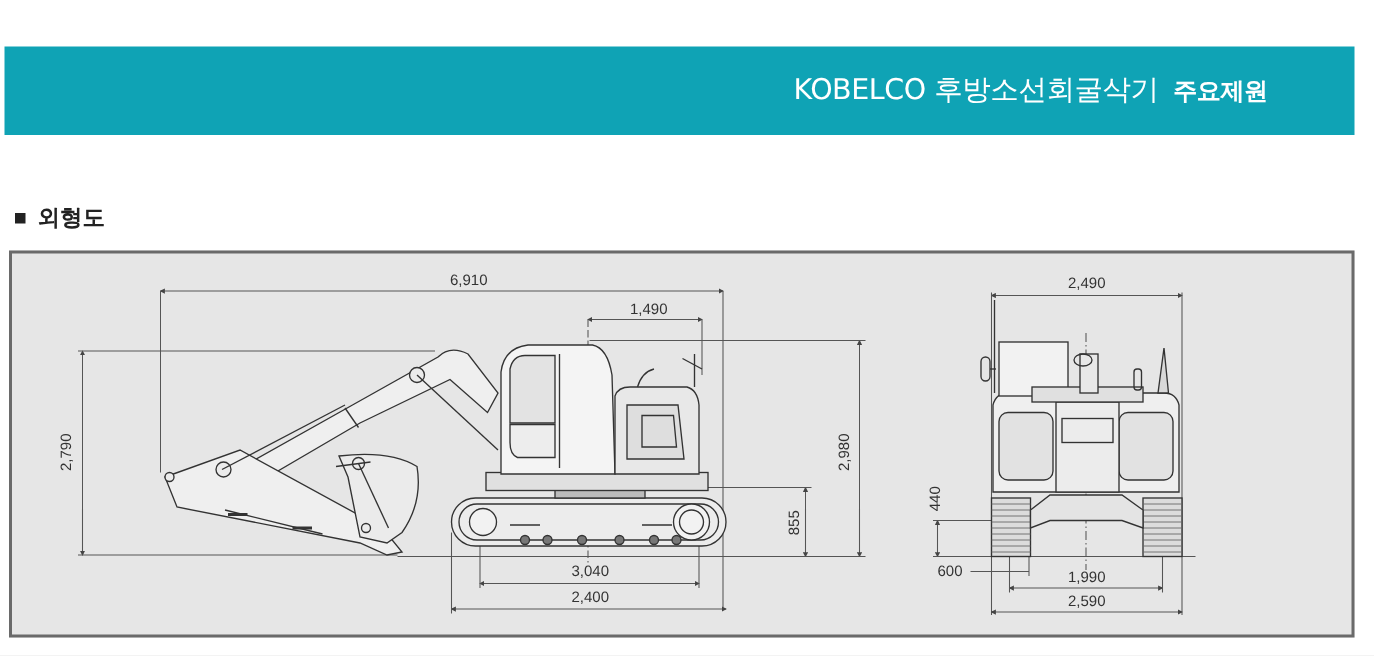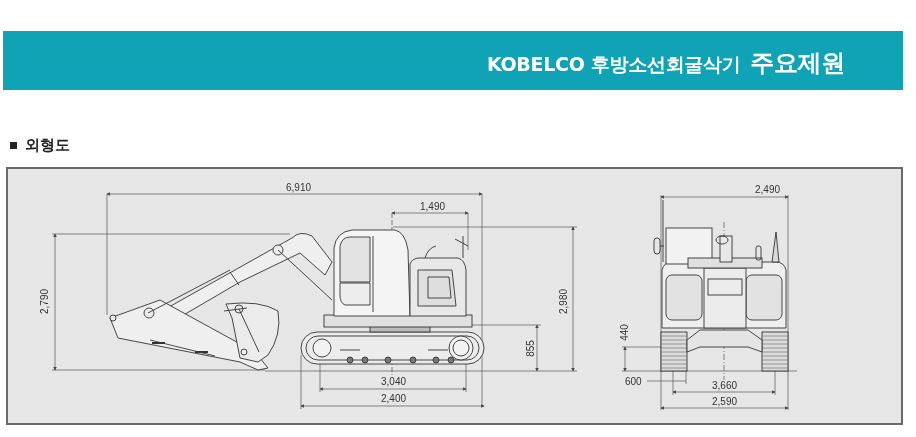--- a/index.html
+++ b/index.html
@@ -8,22 +8,22 @@
     font-family: "DejaVu Sans", "Liberation Sans", sans-serif;
   }
   .banner {
     position: absolute; left: 3px; top: 31px; width: 900px; height: 59px;
     background: #0fa3b5;
   }
   .banner-title {
     position: absolute; right: 58px; top: 16px;
     color: #ffffff; font-size: 19px; white-space: nowrap; letter-spacing: -0.3px;
   }
-  .banner-title .light { font-weight: bold; text-align: right; }
-  .banner-title .bold { font-weight: bold; font-size: 24px; margin-left: 4px; }
+  .banner-title .light { font-weight: normal; text-align: right; }
+  .banner-title .bold { font-weight: bold; font-size: 16px; margin-left: 4px; }
   .section-heading {
     position: absolute; left: 10px; top: 136px; font-size: 15px; font-weight: bold; color: #222;
     display: flex; align-items: center;
   }
   .section-heading .bullet {
     display: inline-block; width: 7px; height: 7px; background: #222; margin-right: 8px;
   }
   .panel {
     position: absolute; left: 6px; top: 167px; width: 893px; height: 254px;
     background: #e6e6e6; border: 2px solid #6a6a6a; box-sizing: content-box;
@@ -190,25 +190,25 @@
     <line x1="663" y1="200" x2="663" y2="262"></line>
 
     <rect x="688" y="258" width="74" height="10" fill="#e0e0e0"></rect>
     <rect x="720" y="236" width="12" height="26" fill="#e8e8e8"></rect>
     <ellipse cx="722" cy="240" rx="6" ry="4" fill="none"></ellipse>
     <rect x="756" y="246" width="5" height="14" rx="2" fill="none"></rect>
     <path d="M772,262 L776,232 L779,262 Z" fill="#d8d8d8"></path>
   </g>
 </svg>
 
-<div class="dim-label" style="left:266px; top:182px;padding-left:20px;">6,910</div>
+<div class="dim-label" style="left:280px; top:182px;padding-left:20px;">6,910</div>
 <div class="dim-label" style="left:420px; top:201px;text-align:center;">1,490</div>
 <div class="dim-label vert" style="left:32px; top:296px;">2,790</div>
 <div class="dim-label vert" style="left:551px; top:296px;">2,980</div>
 <div class="dim-label vert" style="left:522px; top:343px;">855</div>
 <div class="dim-label" style="left:381px; top:376px;text-align:center;">3,040</div>
 <div class="dim-label" style="left:381px; top:393px;">2,400</div>
 
-<div class="dim-label" style="left:712px; top:184px;margin-left:43px;">2,490</div>
+<div class="dim-label" style="left:712px; top:184px;">2,490</div>
 <div class="dim-label vert" style="left:616px; top:327px;">440</div>
 <div class="dim-label" style="left:625px; top:376px;text-align:right;">600</div>
-<div class="dim-label" style="left:712px; top:380px;">3,660</div>
+<div class="dim-label" style="left:712px; top:380px;">1,990</div>
 <div class="dim-label" style="left:712px; top:396px;">2,590</div>
 
 </body></html>

